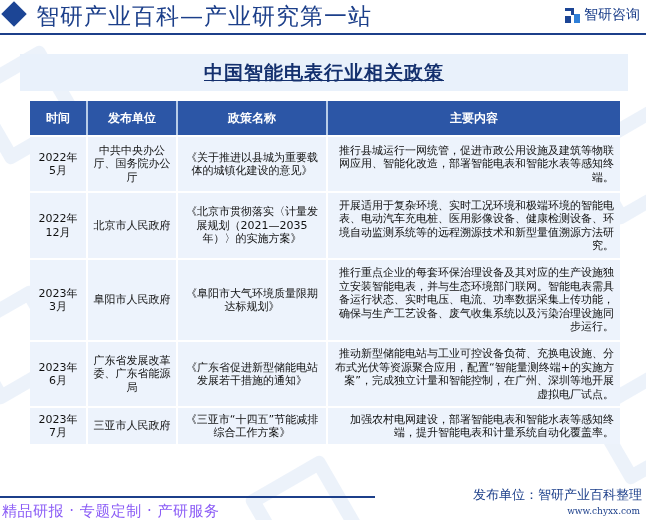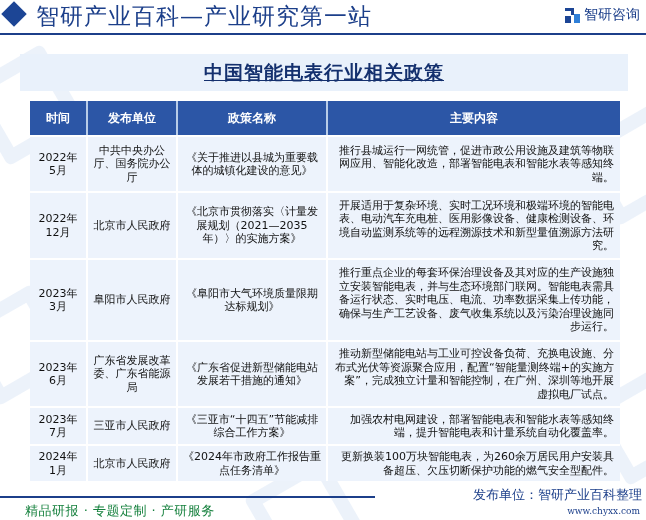--- a/index.html
+++ b/index.html
@@ -26,21 +26,21 @@
 
     table.policy { position: absolute; left: 30px; top: 93px; width: 590px; border-collapse: separate; border-spacing: 0; table-layout: fixed; margin-top: 8px; }
     table.policy th { background: #2c56a6; color: #ffffff; font-size: 12px; font-weight: bold; height: 34px; text-align: center; border-right: 2px solid #b8cce8; }
     table.policy th:last-child { border-right: none; }
     table.policy td { background: #edf3fc; font-size: 11px; line-height: 13.5px; vertical-align: middle; border-right: 2px solid #ffffff; border-top: 2px solid #ffffff; padding: 2px 5px; color: #111; }
     table.policy td:last-child { border-right: none; text-align: right; padding: 2px 6px 2px 6px; }
     table.policy td.c { text-align: center; }
     .time-cell { font-size: 11px; }
 
     .footer-line { position: absolute; left: 0; top: 496px; width: 375px; height: 1.5px; background: #1c3f8a; }
-    .footer-left { position: absolute; left: 2px; top: 502px; font-size: 13px; color: #15803d; white-space: nowrap; letter-spacing: 0.5px; margin-left: 23px; }
+    .footer-left { position: absolute; left: 2px; top: 502px; font-size: 15px; color: #8b5cf6; white-space: nowrap; letter-spacing: 0.5px; }
     .footer-source { position: absolute; right: 4px; top: 486px; font-size: 13px; color: #1c3f8a; white-space: nowrap; }
     .footer-url { position: absolute; right: 6px; top: 506px; font-family: "DejaVu Serif", "Liberation Serif", serif; font-size: 9px; color: #1c3f8a; white-space: nowrap; }
   </style>
 </head>
 <body>
 
 <div class="watermark">
   <div class="wm-shape" style="left:-20px; top:60px;"></div>
   <div class="wm-shape" style="left:-30px; top:300px;"></div>
   <div class="wm-shape" style="left:590px; top:120px;"></div>
@@ -111,26 +111,19 @@
       <td class="c">《广东省促进新型储能电站发展若干措施的通知》</td>
       <td>推动新型储能电站与工业可控设备负荷、充换电设施、分布式光伏等资源聚合应用，配置“智能量测终端+的实施方案”，完成独立计量和智能控制，在广州、深圳等地开展虚拟电厂试点。</td>
     </tr>
     <tr style="height:38px">
       <td class="c time-cell" style="white-space:pre-line">2023年
 7月</td>
       <td class="c">三亚市人民政府</td>
       <td class="c">《三亚市“十四五”节能减排综合工作方案》</td>
       <td>加强农村电网建设，部署智能电表和智能水表等感知终端，提升智能电表和计量系统自动化覆盖率。</td>
     </tr>
-    <tr style="height:37px">
-      <td class="c time-cell" style="white-space:pre-line">2024年
-1月</td>
-      <td class="c">北京市人民政府</td>
-      <td class="c">《2024年市政府工作报告重点任务清单》</td>
-      <td>更新换装100万块智能电表，为260余万居民用户安装具备超压、欠压切断保护功能的燃气安全型配件。</td>
-    </tr>
   </tbody>
 </table>
 
 <div class="footer-line"></div>
 <div class="footer-left">精品研报 · 专题定制 · 产研服务</div>
 <div class="footer-source">发布单位：智研产业百科整理</div>
 <div class="footer-url">www.chyxx.com</div>
 
 </body></html>

